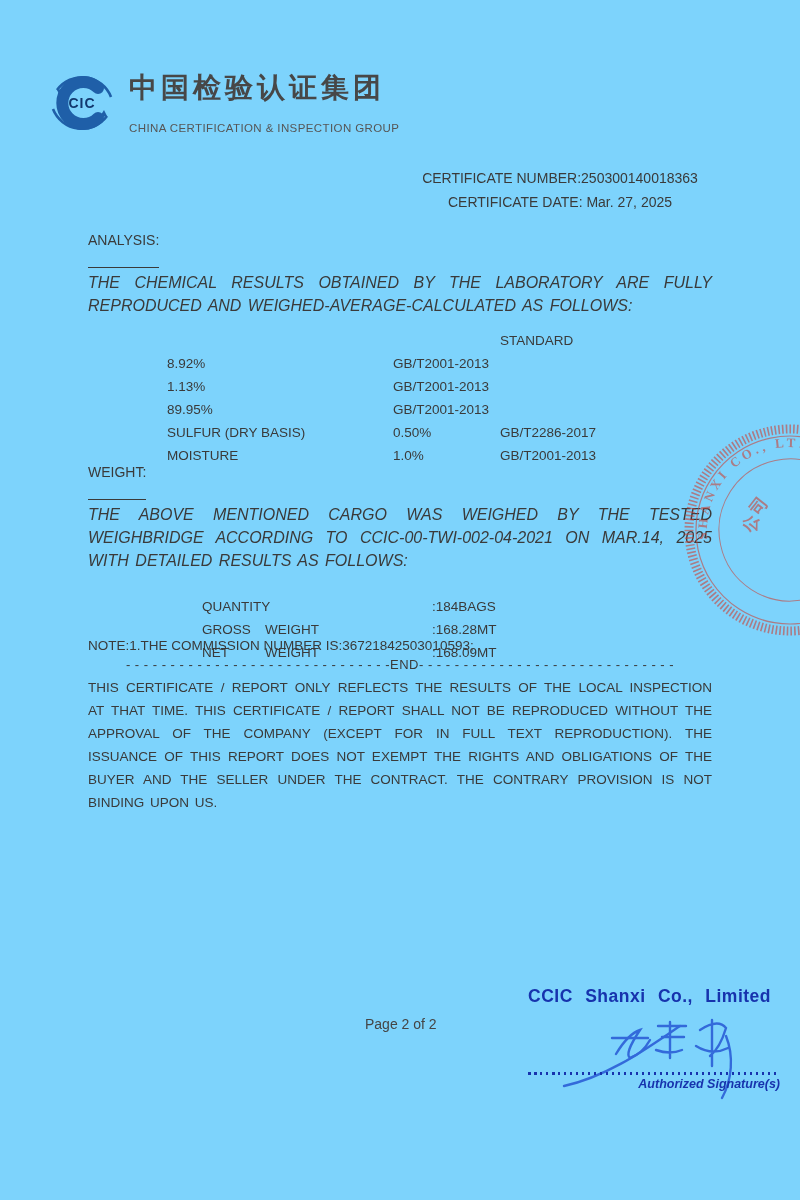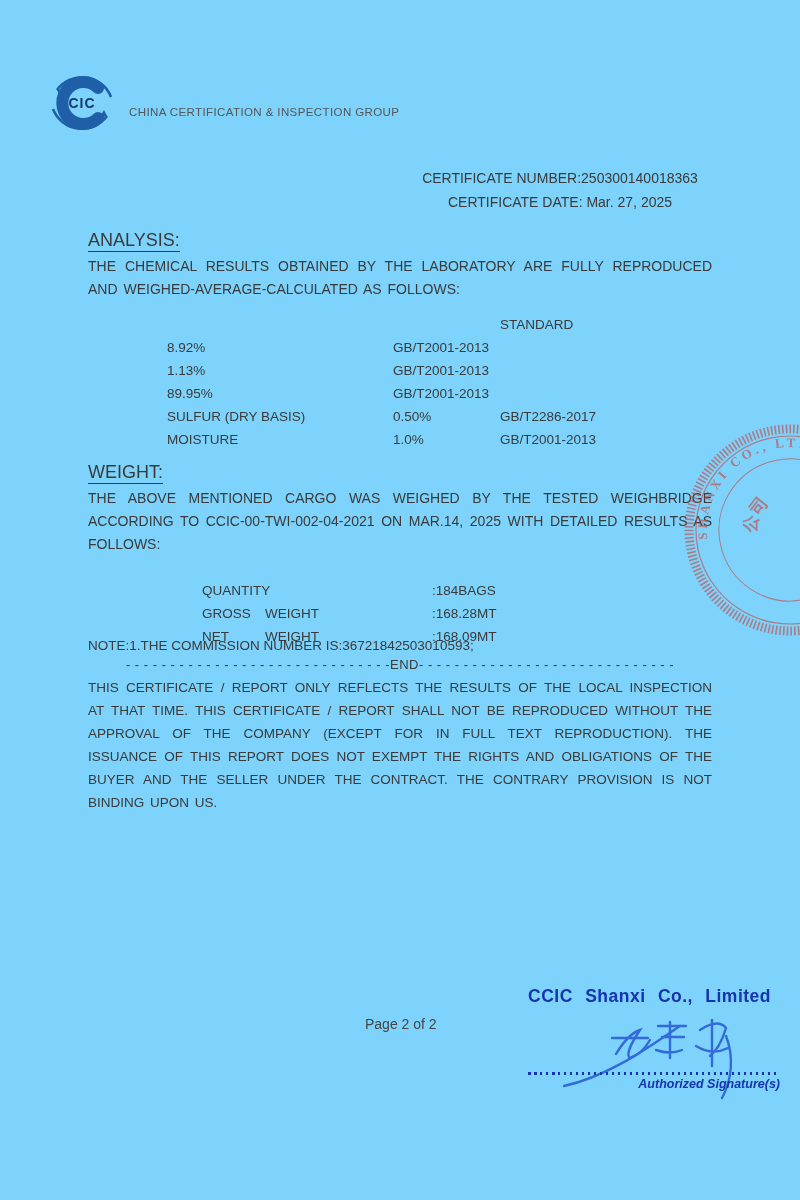--- a/index.html
+++ b/index.html
@@ -18,23 +18,23 @@
 
   .cert-head{position:absolute;left:408px;top:166px;width:304px;text-align:center;
     font-size:14px;line-height:24px;color:#3a3a3a;}
 
   
   .content{position:absolute;left:88px;right:88px;top:0;}
   .sec{position:absolute;left:0;right:0;}
   .sec-analysis{top:230px;}
   .sec-weight{top:462px;}
   .sec-note{top:636px;}
-  .h-underline{display:inline-block;font-size:18px;line-height:21px;
-    border-bottom:1.5px solid #3a3a3a;padding-bottom:0px;}
-  .para{font-size:14px;line-height:23px;text-align:justify;margin-top:3px;word-spacing:2px;}
+  .h-underline{display:inline-block;font-size:14px;line-height:21px;
+    border-bottom:1.5px solid #3a3a3a;padding-bottom:16px;}
+  .para{font-size:16px;line-height:23px;text-align:justify;margin-top:3px;word-spacing:2px;font-style:italic;}
 
   .a-table{margin-left:79px;margin-top:12px;font-size:13.5px;line-height:23px;}
   .a-row{display:grid;grid-template-columns:226px 107px 1fr;}
 
   .w-table{margin-left:114px;margin-top:23px;font-size:13.5px;line-height:23px;}
   .w-row{display:grid;grid-template-columns:230px 1fr;}
   .w-l1{display:inline-block;min-width:63px;}
 
   .note-line{font-size:13.5px;line-height:20px;}
   .end-line{font-size:13px;line-height:18px;white-space:nowrap;overflow:hidden;
@@ -64,20 +64,21 @@
 
       <path d="M 66,31 A 31,31 0 0 0 12,24" fill="none" stroke="#1f5fa8" stroke-width="2.6"></path>
       <path d="M 8,43 A 31,31 0 0 0 62,50" fill="none" stroke="#1f5fa8" stroke-width="2.6"></path>
       <path d="M 12,24 l 8,-2 -5,8 z" fill="#1f5fa8"></path>
       <path d="M 62,50 l -8,2 5,-8 z" fill="#1f5fa8"></path>
 
       <path d="M 53,22 A 21,21 0 1 0 53,52" fill="none" stroke="#1f5fa8" stroke-width="12" stroke-linecap="round"></path>
       <text x="37" y="42" font-size="14" font-weight="bold" fill="#12386e" text-anchor="middle" font-family="Liberation Sans, sans-serif" letter-spacing="1">CIC</text>
     </svg>
     <div class="logo-text">
+      <div class="logo-cn">中国检验认证集团</div>
       <div class="logo-en">CHINA CERTIFICATION &amp; INSPECTION GROUP</div>
     </div>
   </div>
 
   <div class="cert-head">
     <div>CERTIFICATE NUMBER:250300140018363</div>
     <div>CERTIFICATE DATE: Mar. 27, 2025</div>
   </div>
 
   <div class="content">

